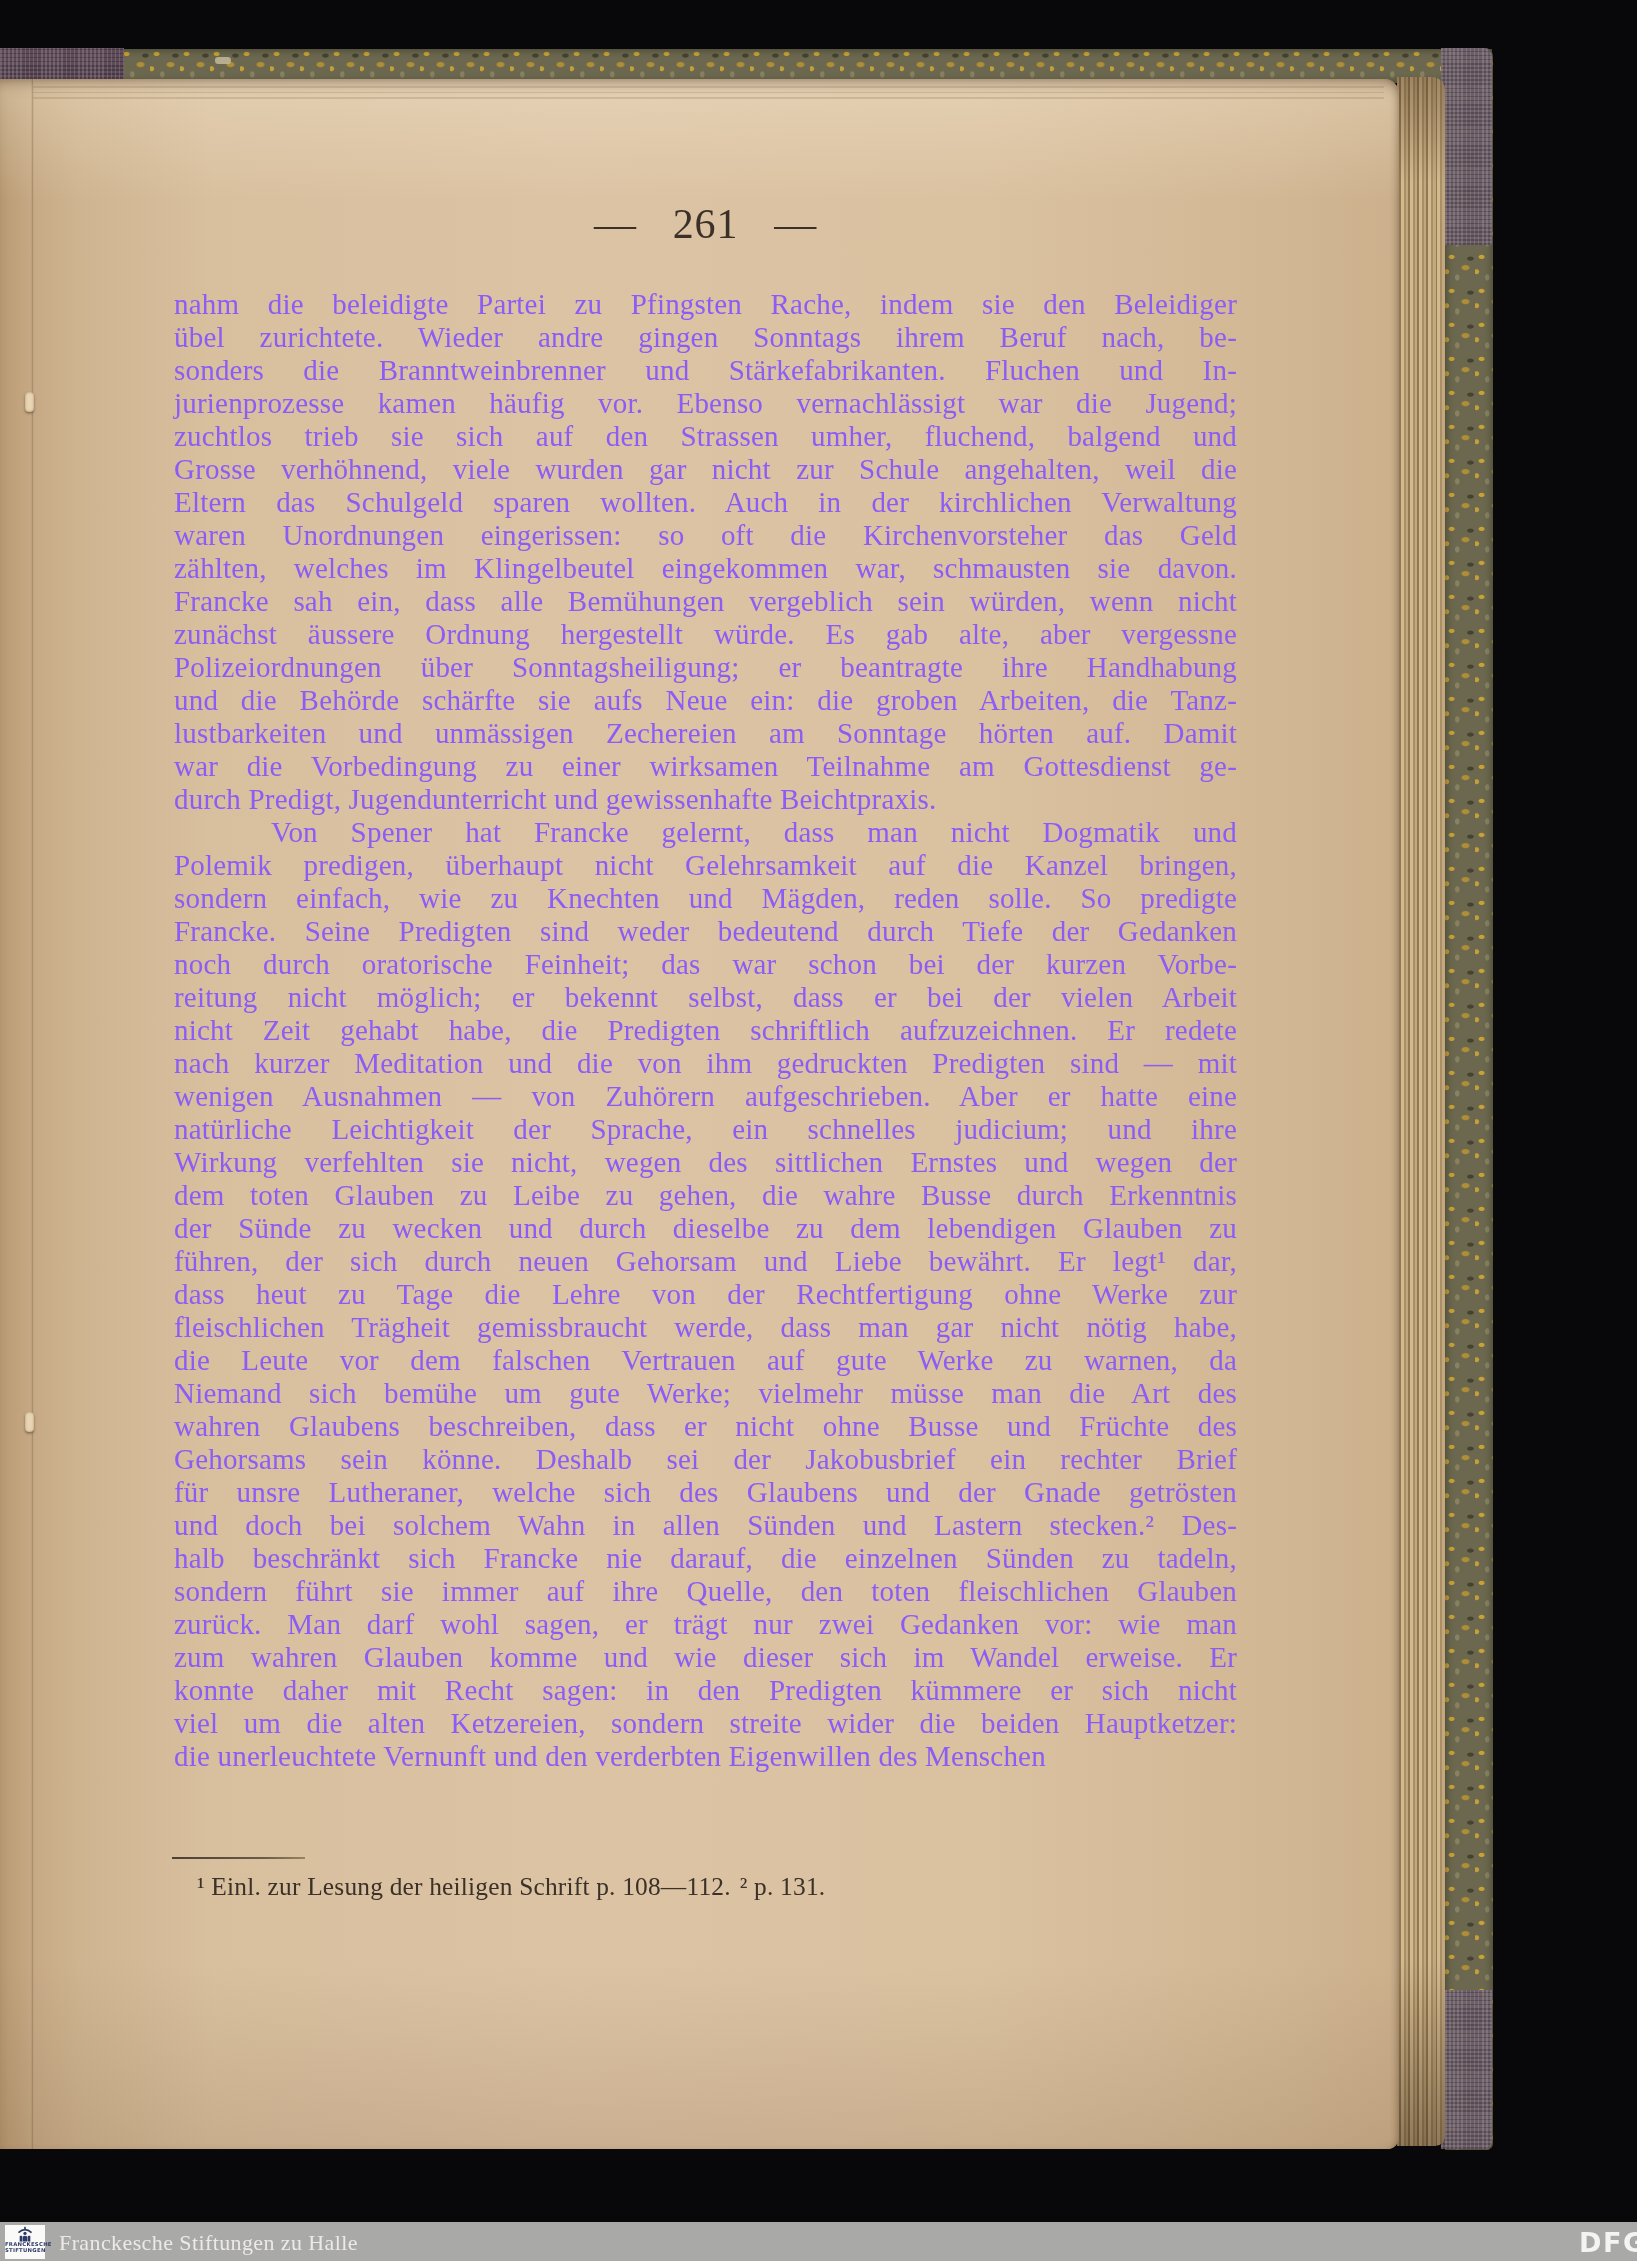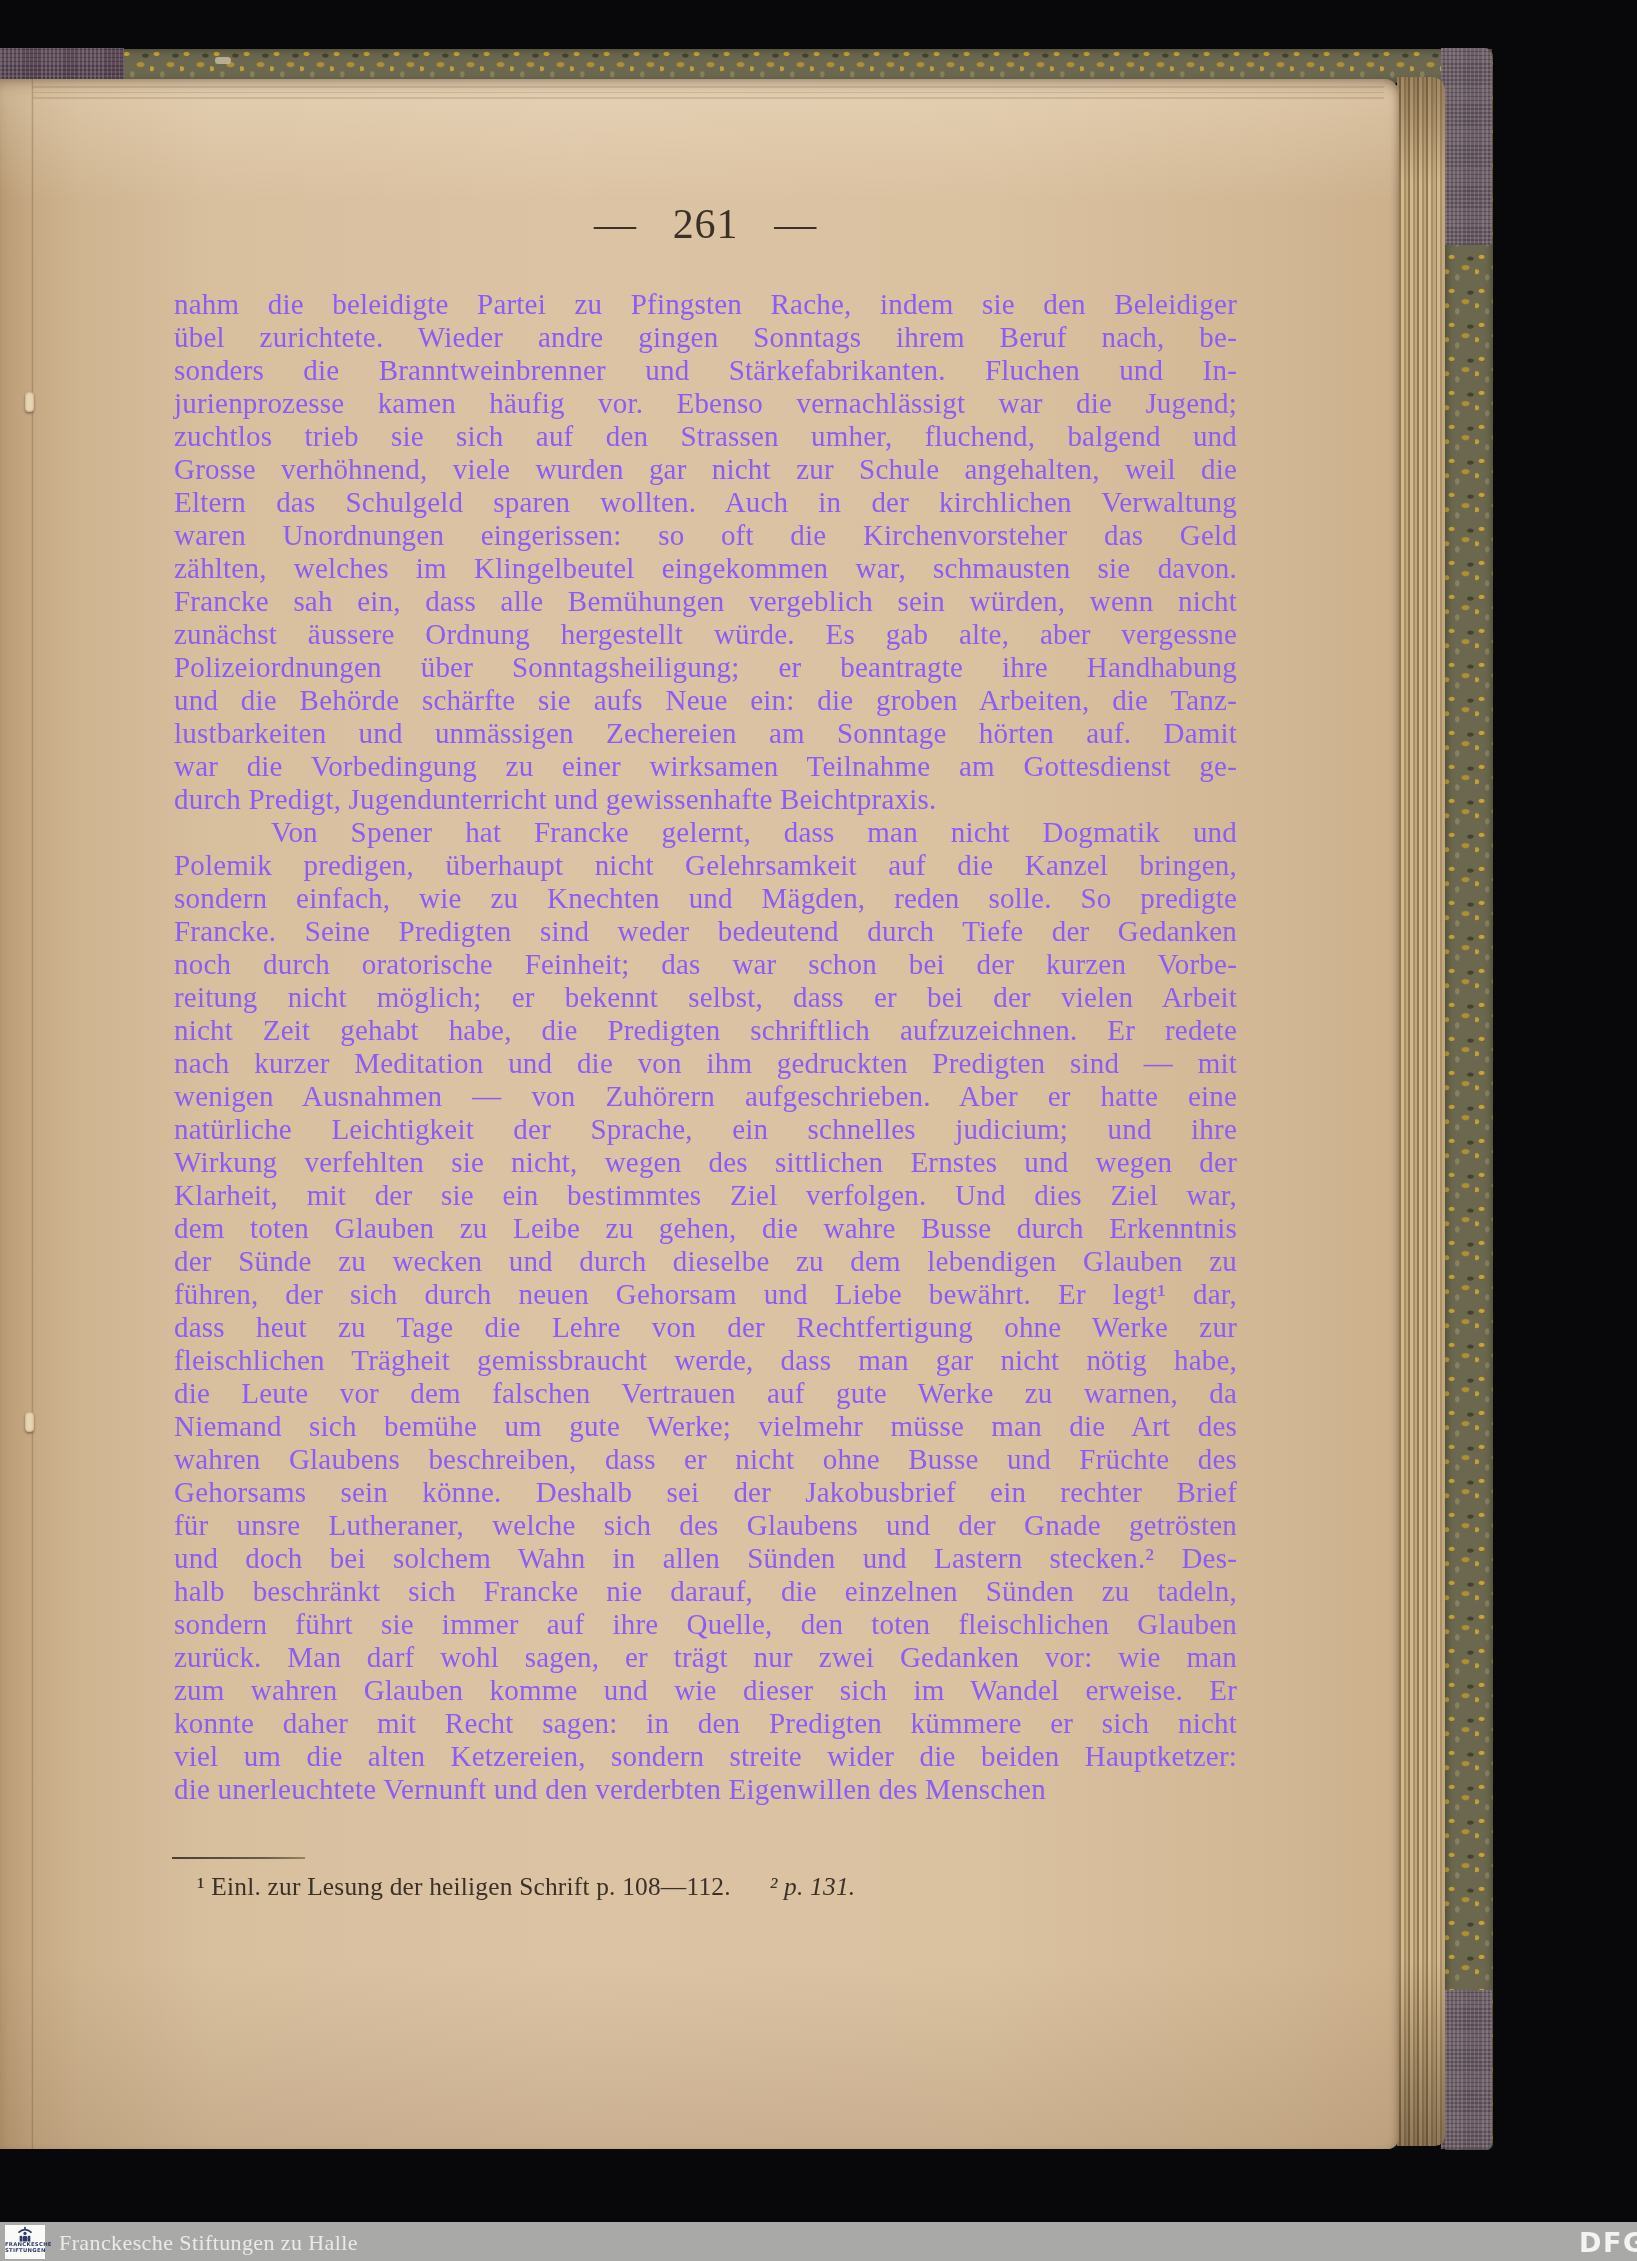--- a/index.html
+++ b/index.html
@@ -75,21 +75,21 @@
     letter-spacing:0.2px;
   }
   .line.last{text-align-last:left;}
   .line.indent{padding-left:97px;}
   .footnote-rule{position:absolute;left:172px;top:1857px;width:133px;height:1.6px;
     background:linear-gradient(90deg,#4a3f33,#6b5c49 70%,#97855f);}
   .footnote{
     position:absolute;left:197px;top:1872px;width:1040px;
     font-size:25.4px;color:#3b3128;letter-spacing:0.2px;
   }
-  .footnote .fn2{margin-left:39px;font-style:italic;}
+  .footnote .fn2{margin-left:9px;}
   
   .footer-bar{
     position:absolute;left:0;top:2222px;width:1638px;height:50px;
     background:#a9a9a7;
   }
   .logo-box{
     position:absolute;left:4.9px;top:2.5px;width:40px;height:34px;
     background:#fafaf8;text-align:center;
   }
   .logo-box svg{display:block;margin:1.6px auto 0;}
@@ -146,21 +146,20 @@
     <div class="line">Polemik predigen, überhaupt nicht Gelehrsamkeit auf die Kanzel bringen,</div>
     <div class="line">sondern einfach, wie zu Knechten und Mägden, reden solle.  So predigte</div>
     <div class="line">Francke.  Seine Predigten sind weder bedeutend durch Tiefe der Gedanken</div>
     <div class="line">noch durch oratorische Feinheit; das war schon bei der kurzen Vorbe-</div>
     <div class="line">reitung nicht möglich; er bekennt selbst, dass er bei der vielen Arbeit</div>
     <div class="line">nicht Zeit gehabt habe, die Predigten schriftlich aufzuzeichnen.  Er redete</div>
     <div class="line">nach kurzer Meditation und die von ihm gedruckten Predigten sind — mit</div>
     <div class="line">wenigen Ausnahmen — von Zuhörern aufgeschrieben.  Aber er hatte eine</div>
     <div class="line">natürliche Leichtigkeit der Sprache, ein schnelles judicium; und ihre</div>
     <div class="line">Wirkung verfehlten sie nicht, wegen des sittlichen Ernstes und wegen der</div>
-    <div class="line">Klarheit, mit der sie ein bestimmtes Ziel verfolgen.  Und dies Ziel war,</div>
     <div class="line">dem toten Glauben zu Leibe zu gehen, die wahre Busse durch Erkenntnis</div>
     <div class="line">der Sünde zu wecken und durch dieselbe zu dem lebendigen Glauben zu</div>
     <div class="line">führen, der sich durch neuen Gehorsam und Liebe bewährt.  Er legt¹ dar,</div>
     <div class="line">dass heut zu Tage die Lehre von der Rechtfertigung ohne Werke zur</div>
     <div class="line">fleischlichen Trägheit gemissbraucht werde, dass man gar nicht nötig habe,</div>
     <div class="line">die Leute vor dem falschen Vertrauen auf gute Werke zu warnen, da</div>
     <div class="line">Niemand sich bemühe um gute Werke; vielmehr müsse man die Art des</div>
     <div class="line">wahren Glaubens beschreiben, dass er nicht ohne Busse und Früchte des</div>
     <div class="line">Gehorsams sein könne.  Deshalb sei der Jakobusbrief ein rechter Brief</div>
     <div class="line">für unsre Lutheraner, welche sich des Glaubens und der Gnade getrösten</div>

